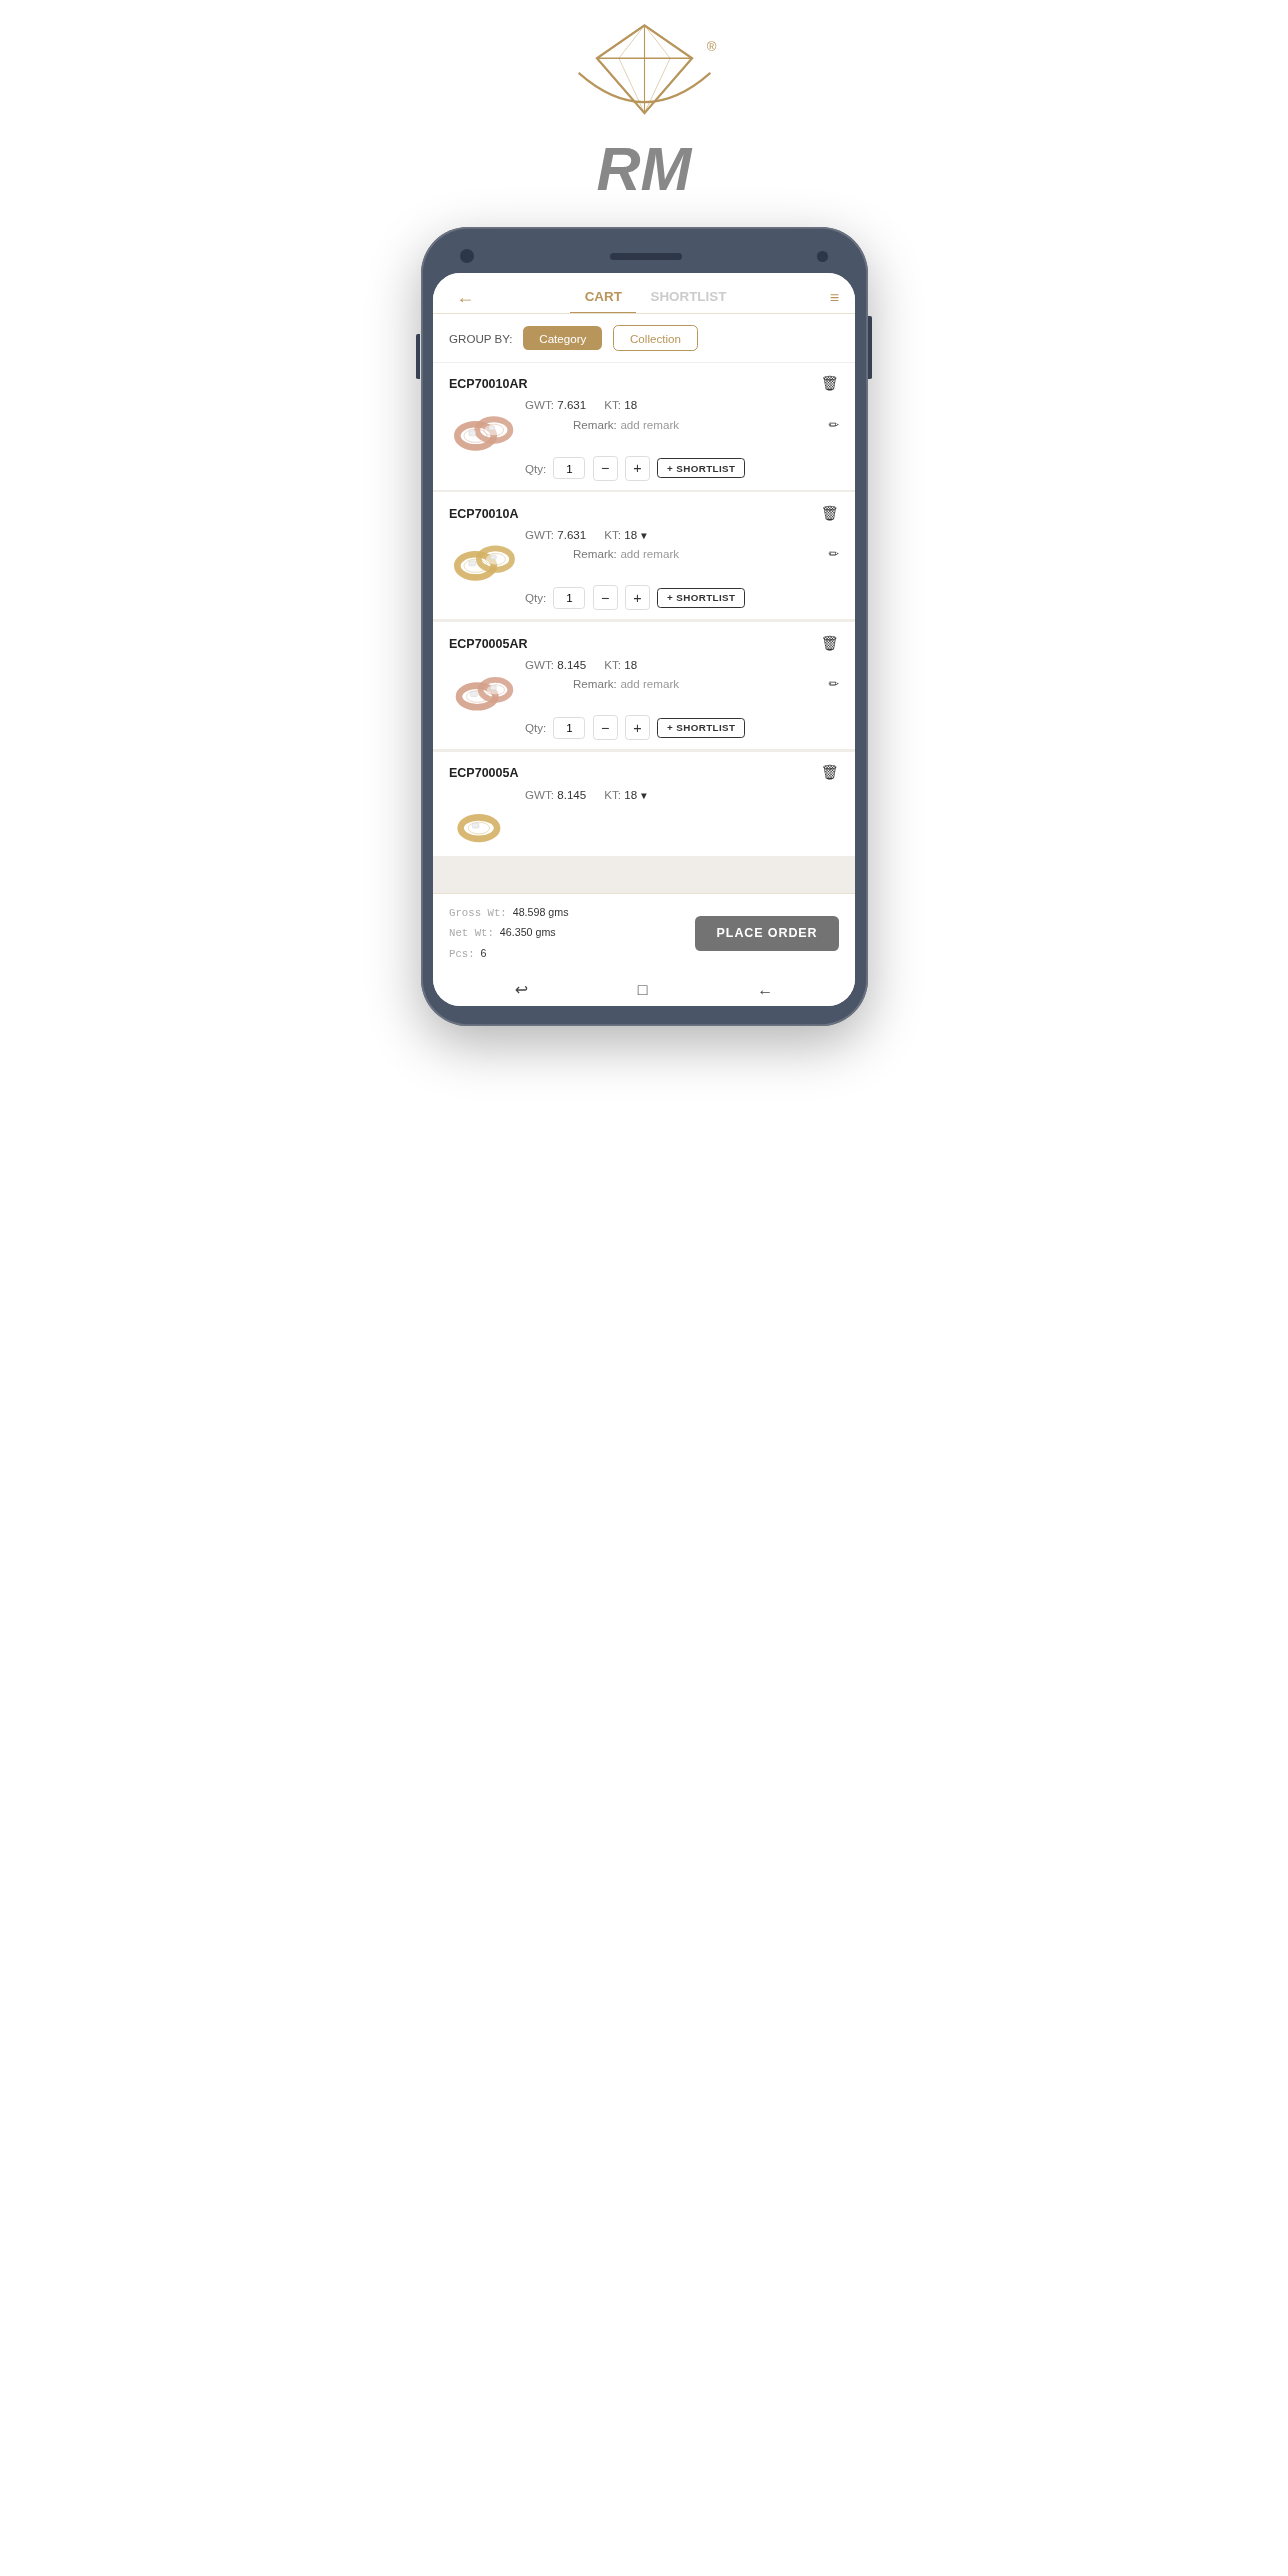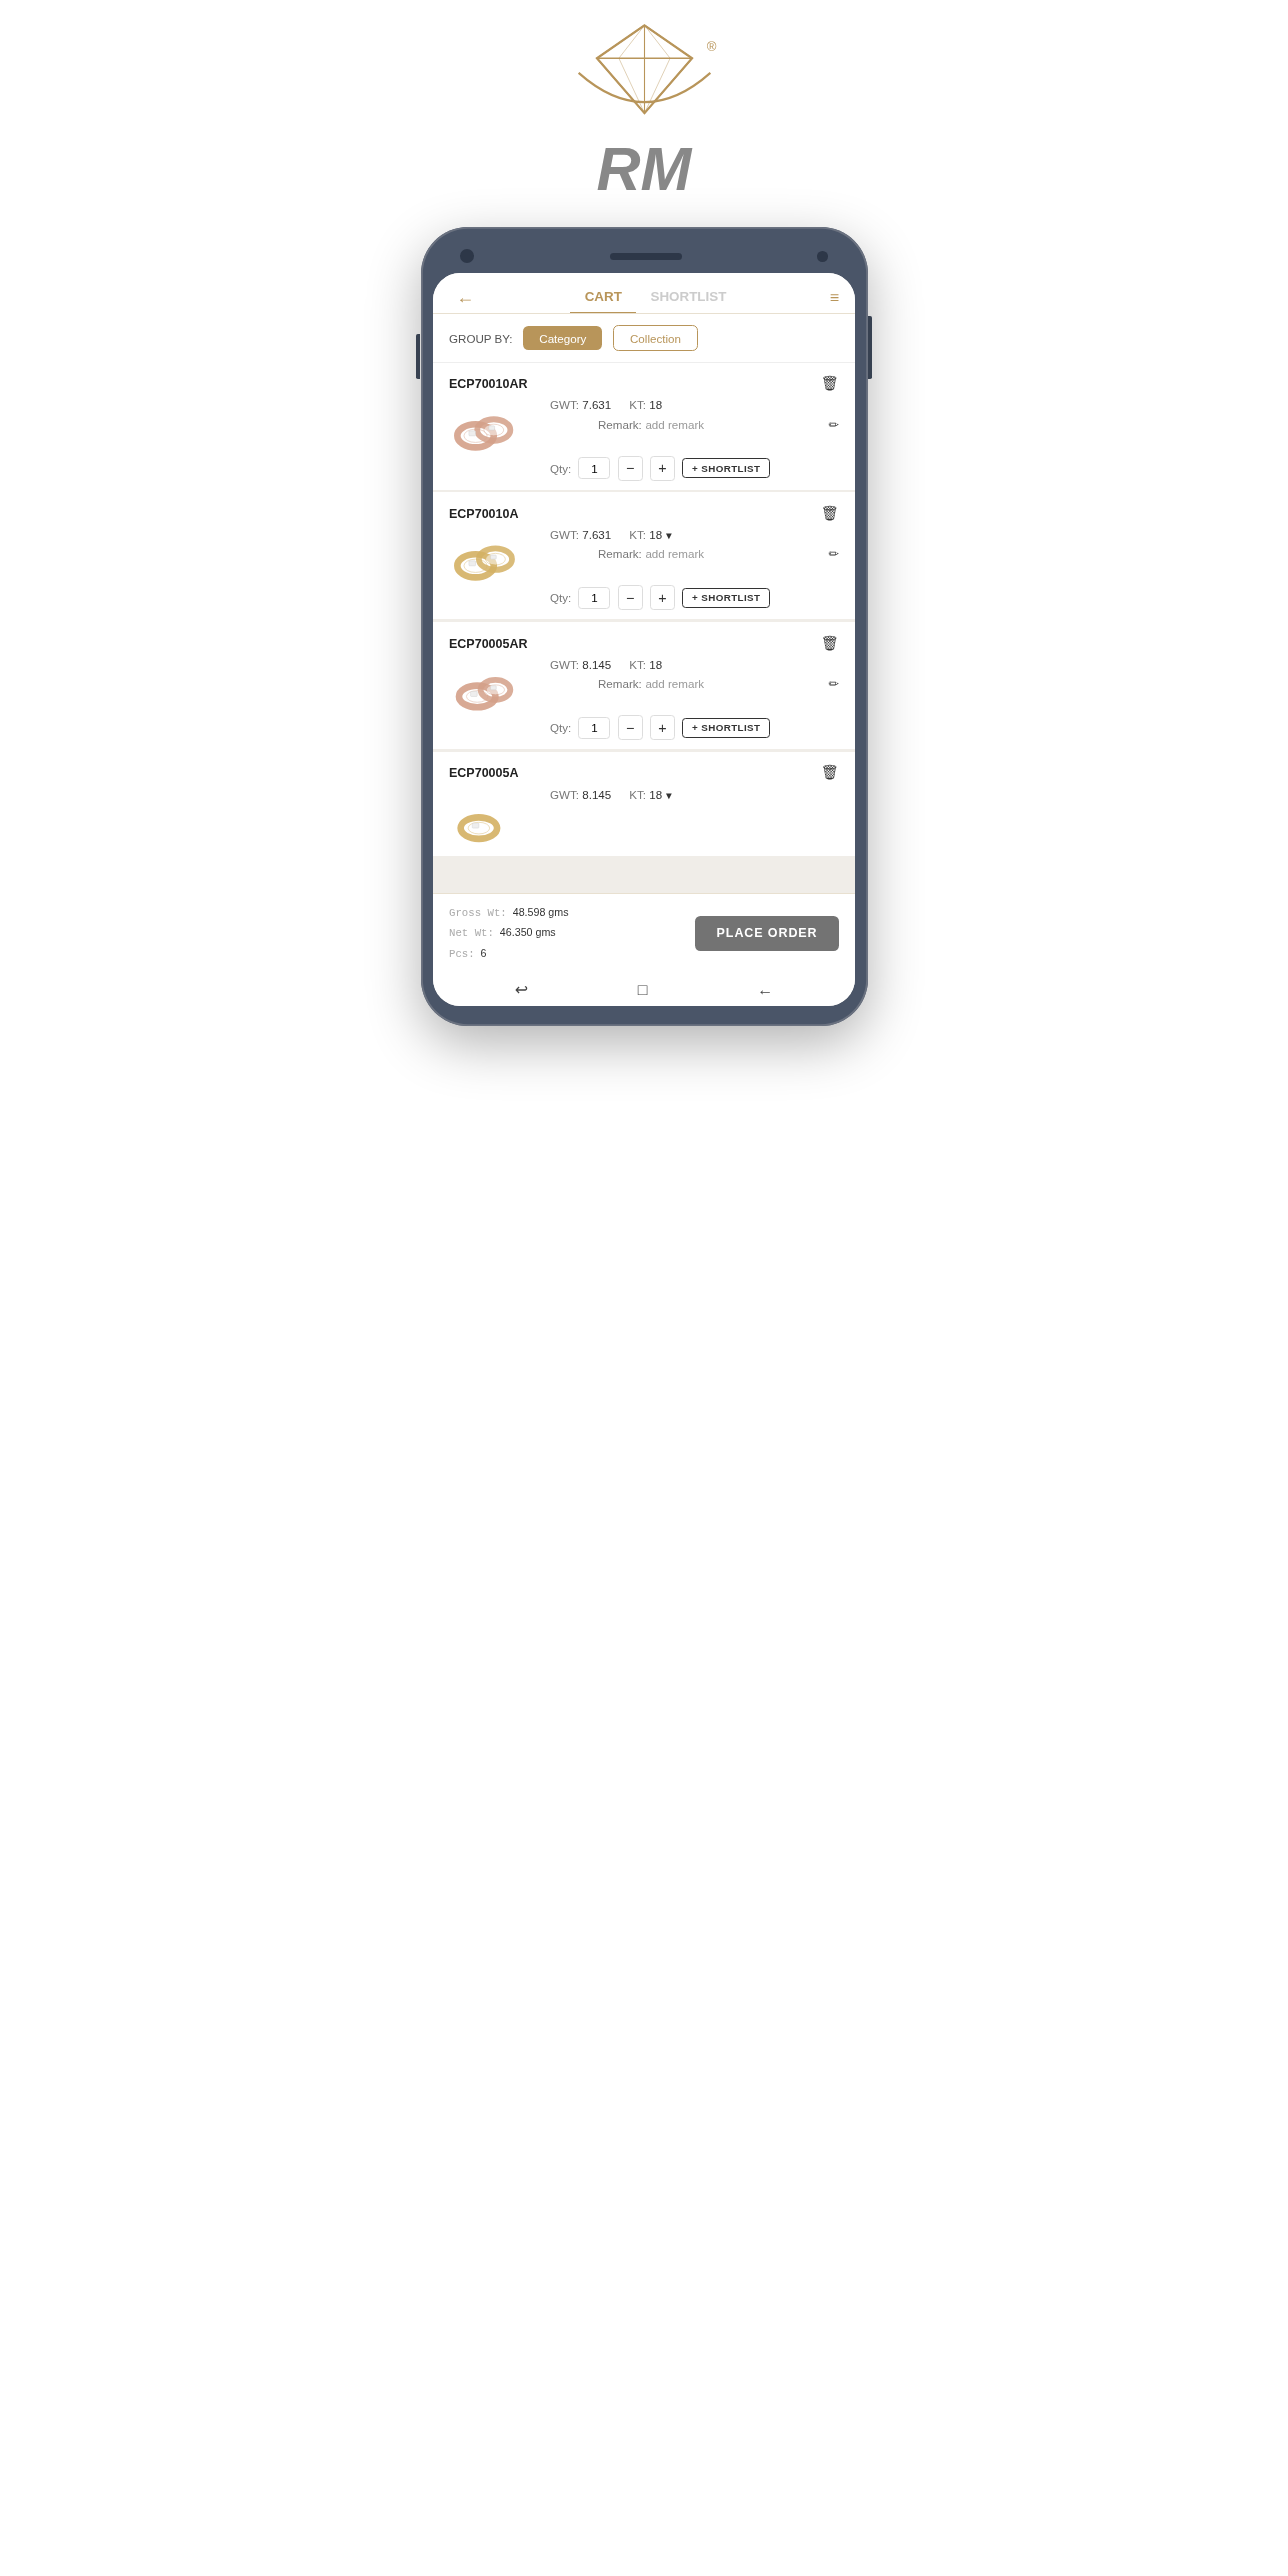--- a/index.html
+++ b/index.html
@@ -192,21 +192,21 @@
       font-weight: 600;
       color: #222;
     }
     .delete-btn {
       color: #333;
       font-size: 14.3px;
       cursor: pointer;
     }
     .item-body {
       display: flex;
-      gap: 29px;
+      gap: 4px;
       align-items: flex-start;
     }
     .item-image {
       width: 72px;
       height: 63px;
       flex-shrink: 0;
       display: flex;
       align-items: center;
       justify-content: center;
     }

